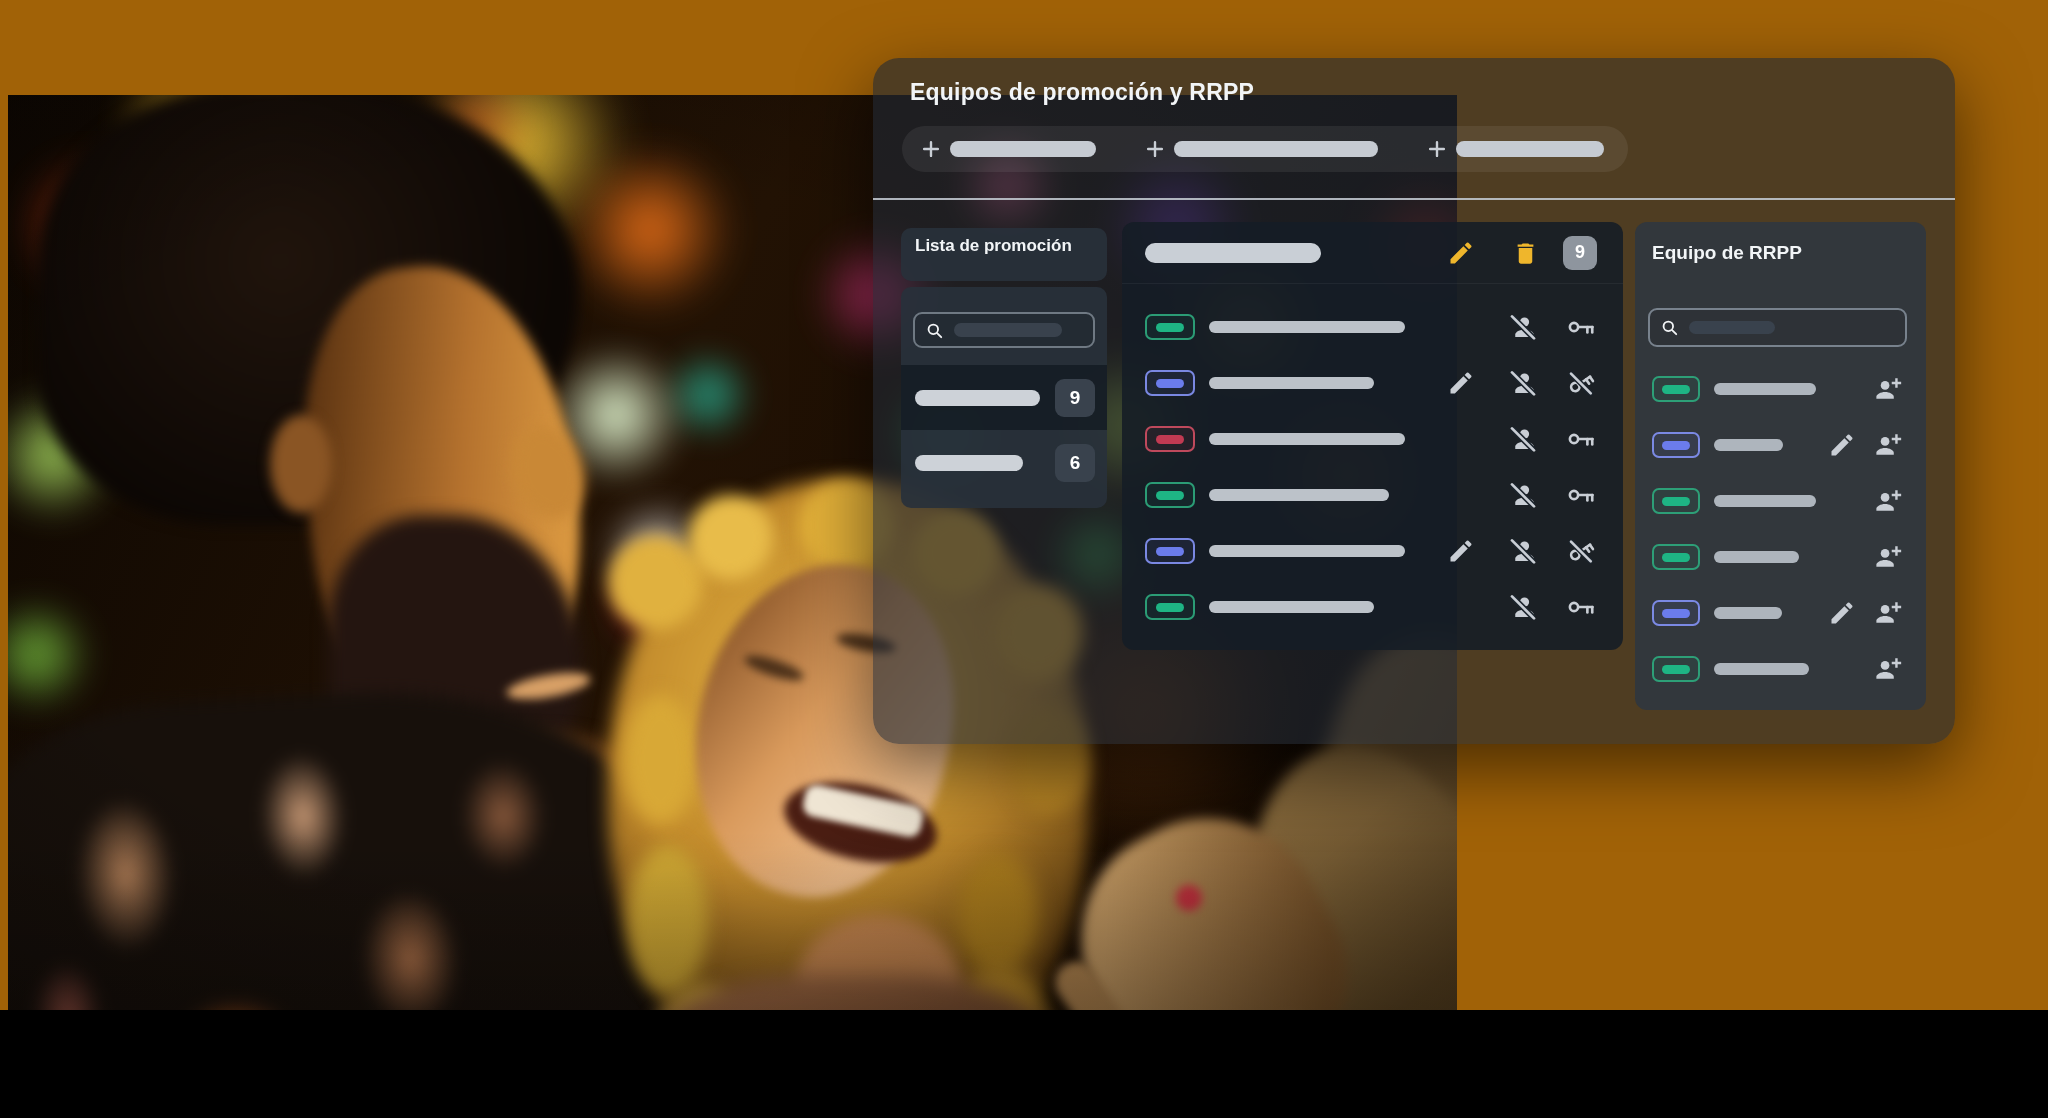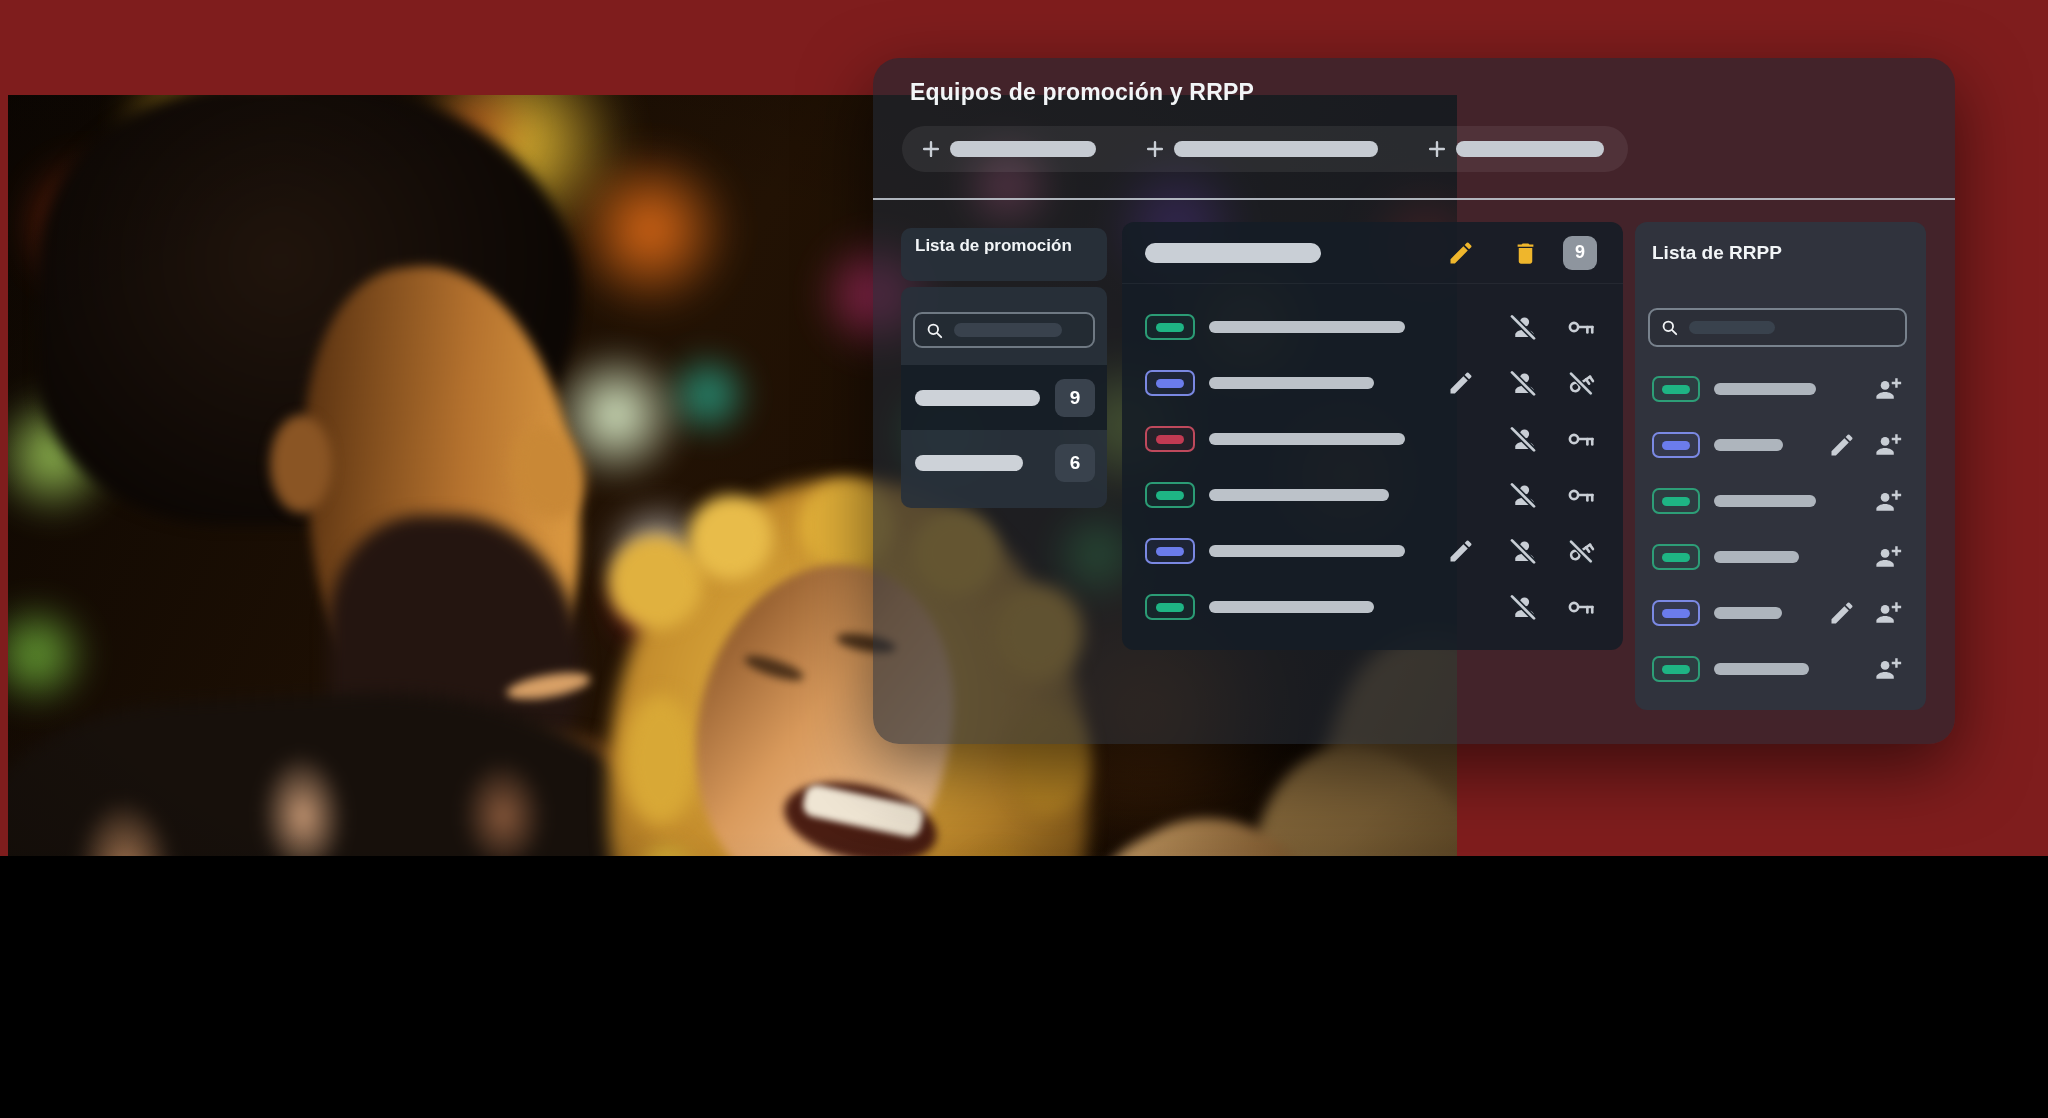--- a/index.html
+++ b/index.html
@@ -1,18 +1,18 @@
 <!DOCTYPE html>
 <html style="--accent-yellow: #EFB62C; --tag-green: #1EB584; --tag-blue: #6B7CEC; --tag-red: #C23A52; --skel: #C7CCD3;"><head>
 <meta charset="utf-8">
 <style>
   * { box-sizing: border-box; margin: 0; padding: 0; }
   html,body { background:#000; }
   body { font-family: "Liberation Sans", sans-serif; }
-  #stage { position:relative; width:2048px; height:856px; background:#7f1d1d; overflow:hidden; }
+  #stage { position:relative; width:2048px; height:1010px; background:#a16207; overflow:hidden; }
 
   
   #photo { position:absolute; left:8px; top:95px; width:1449px; height:1023px; overflow:hidden;
            background: linear-gradient(115deg,#0d0702 0%, #221204 42%, #1a0d03 68%, #0b0500 100%); }
   #photo .blob { position:absolute; border-radius:50%; }
   #photo .shape { position:absolute; }
   #photo .vignette { position:absolute; inset:0;
       background: radial-gradient(ellipse at 38% 42%, rgba(0,0,0,0) 42%, rgba(4,2,0,.48) 88%),
                   linear-gradient(rgba(0,0,0,0) 72%, rgba(0,0,0,.30) 100%); }
 
@@ -394,21 +394,21 @@
                 <path d="M9.9 12h11.3"></path>
                 <path d="M17.1 12v4.4"></path>
                 <path d="M21 12v4.4"></path>
               </svg>
             </span>
           </div>
         </div>
     </div>
 
     <div class="rrpp-panel">
-      <div class="rrpp-title">Lista de RRPP</div>
+      <div class="rrpp-title">Equipo de RRPP</div>
       <div class="searchbox" id="rrpp-search">
           <span class="icon ">
             <svg width="19" height="19" viewBox="0 0 24 24" fill="none" stroke="#F2F4F6" stroke-width="2.3" stroke-linecap="round">
               <circle cx="10.5" cy="10.5" r="6"></circle>
               <path d="M15.3 15.3L20.5 20.5"></path>
             </svg>
           </span>
           <span class="ph" style="width:86px"></span>
         </div>
       <div id="rrpp-rows">

